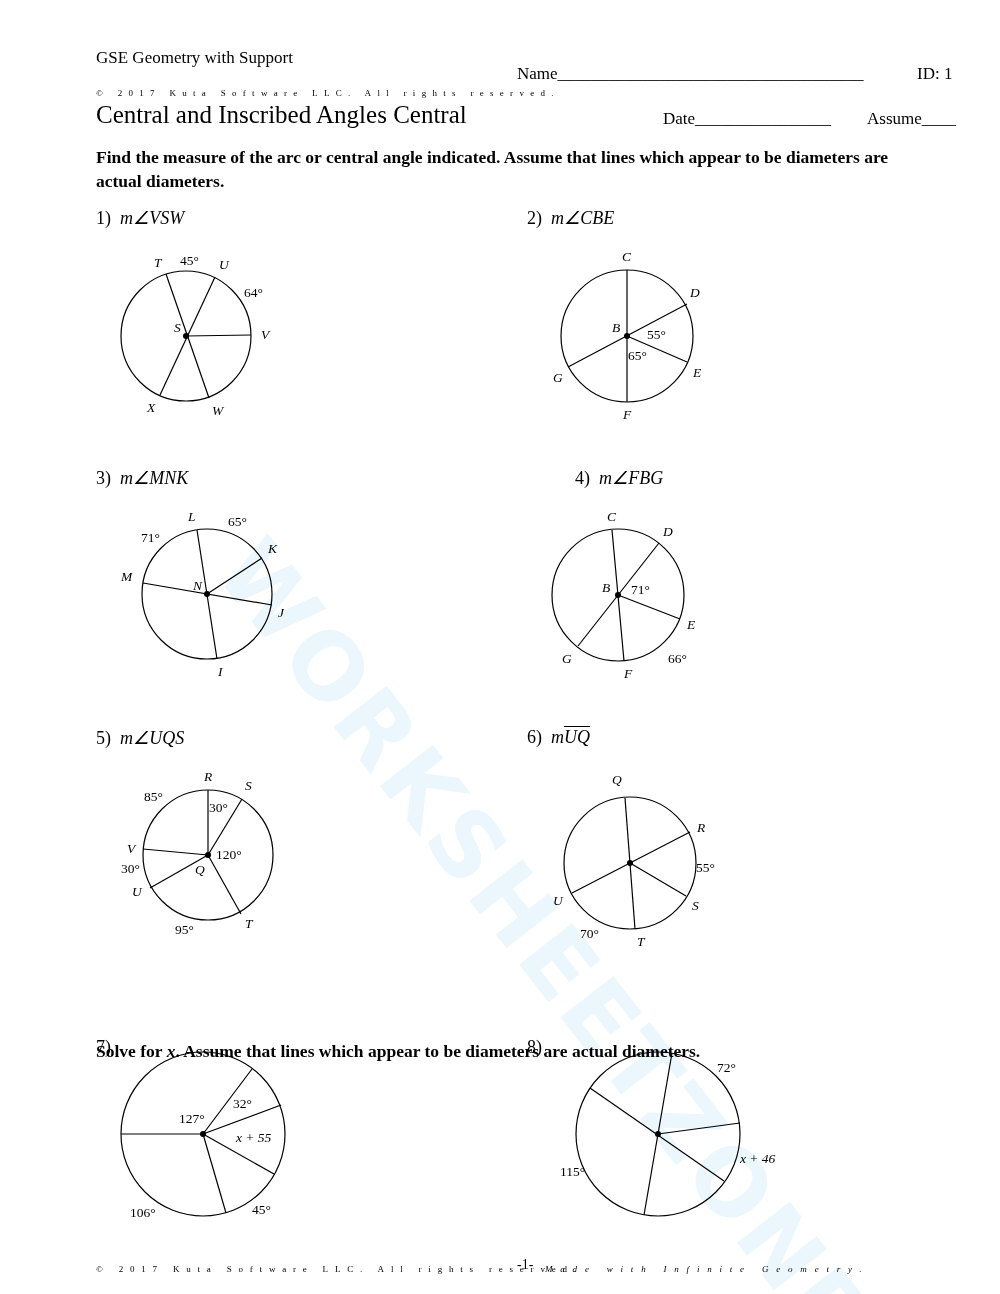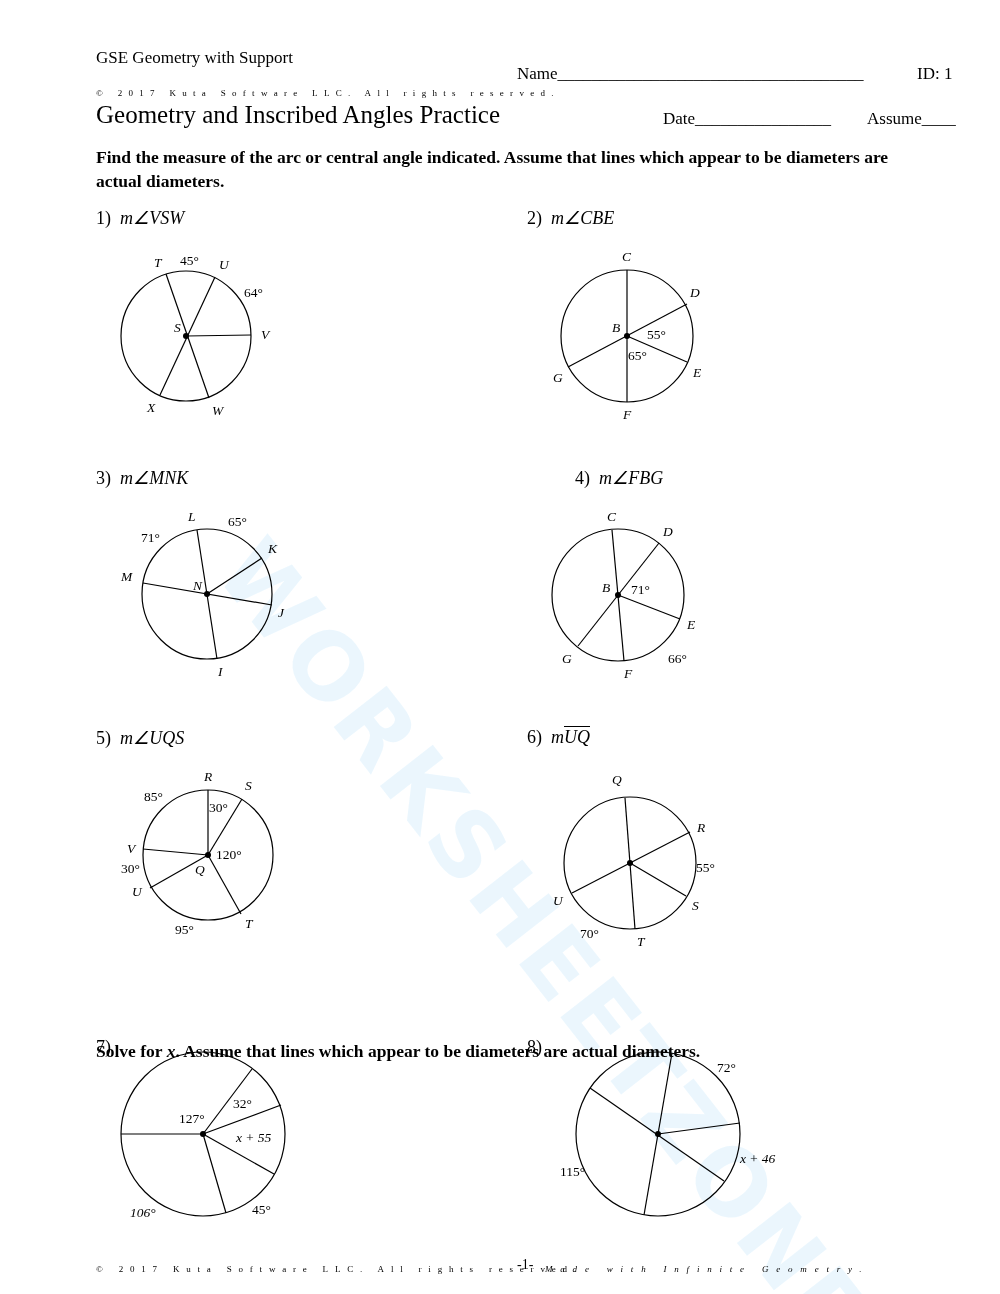--- a/index.html
+++ b/index.html
@@ -21,21 +21,21 @@
 <body>
 
 <div class="wm">WORKSHEETZONE</div>
 
 <div class="abs hdr" style="left:96px; top:48px;">GSE Geometry with Support</div>
 <div class="abs hdr" style="left:517px; top:64px;">
   <span>Name</span><span>____________________________________</span>
 </div>
 <div class="abs hdr" style="left:917px; top:64px;">ID: 1</div>
 <div class="abs copy" style="left:96px; top:88px;">© 2017 Kuta Software LLC. All rights reserved.</div>
-<div class="abs title" style="left:96px; top:101px;">Geometry and Inscribed Angles Practice</div>
+<div class="abs title" style="left:96px; top:101px;">Central and Inscribed Angles Central</div>
 <div class="abs hdr" style="left:663px; top:109px;">
   <span>Date</span><span>________________</span>
 </div>
 <div class="abs hdr" style="left:867px; top:109px;">
   <span>Assume</span><span>____</span>
 </div>
 
 <div class="abs instr" style="left:96px; top:145px; width:800px;">Find the measure of the arc or central angle indicated. Assume that lines which appear to be diameters are actual diameters.</div>
 
 <div class="abs qlabel" style="left:96px; top:207px;">
@@ -190,21 +190,21 @@
 <div class="abs lbl" style="left:697px; top:820px;">R</div>
 <div class="abs deg" style="left:696px; top:860px;">55°</div>
 <div class="abs lbl" style="left:553px; top:893px;">U</div>
 <div class="abs lbl" style="left:692px; top:898px;">S</div>
 <div class="abs deg" style="left:580px; top:926px;">70°</div>
 <div class="abs lbl" style="left:637px; top:934px;">T</div>
 
 <div class="abs deg" style="left:233px; top:1096px;">32°</div>
 <div class="abs deg" style="left:179px; top:1111px;">127°</div>
 <div class="abs lbl" style="left:236px; top:1130px;">x + 55</div>
-<div class="abs deg" style="left:130px; top:1205px;font-style:italic;">106°</div>
+<div class="abs deg" style="left:130px; top:1205px;">106°</div>
 <div class="abs deg" style="left:252px; top:1202px;">45°</div>
 
 <div class="abs deg" style="left:717px; top:1060px;">72°</div>
 <div class="abs lbl" style="left:740px; top:1151px;">x + 46</div>
 <div class="abs deg" style="left:553px; top:1164px;margin-left:7px;">115°</div>
 
 <div class="abs copy" style="left:96px; top:1264px; letter-spacing:6.8px;">© 2017 Kuta Software LLC. All rights reserved.</div>
 <div class="abs" style="left:517px; top:1257px; font-size:14px;">-1-</div>
 <div class="abs copy" style="left:545px; top:1264px; letter-spacing:7.8px;font-style:italic;">Made with Infinite Geometry.</div>
 

